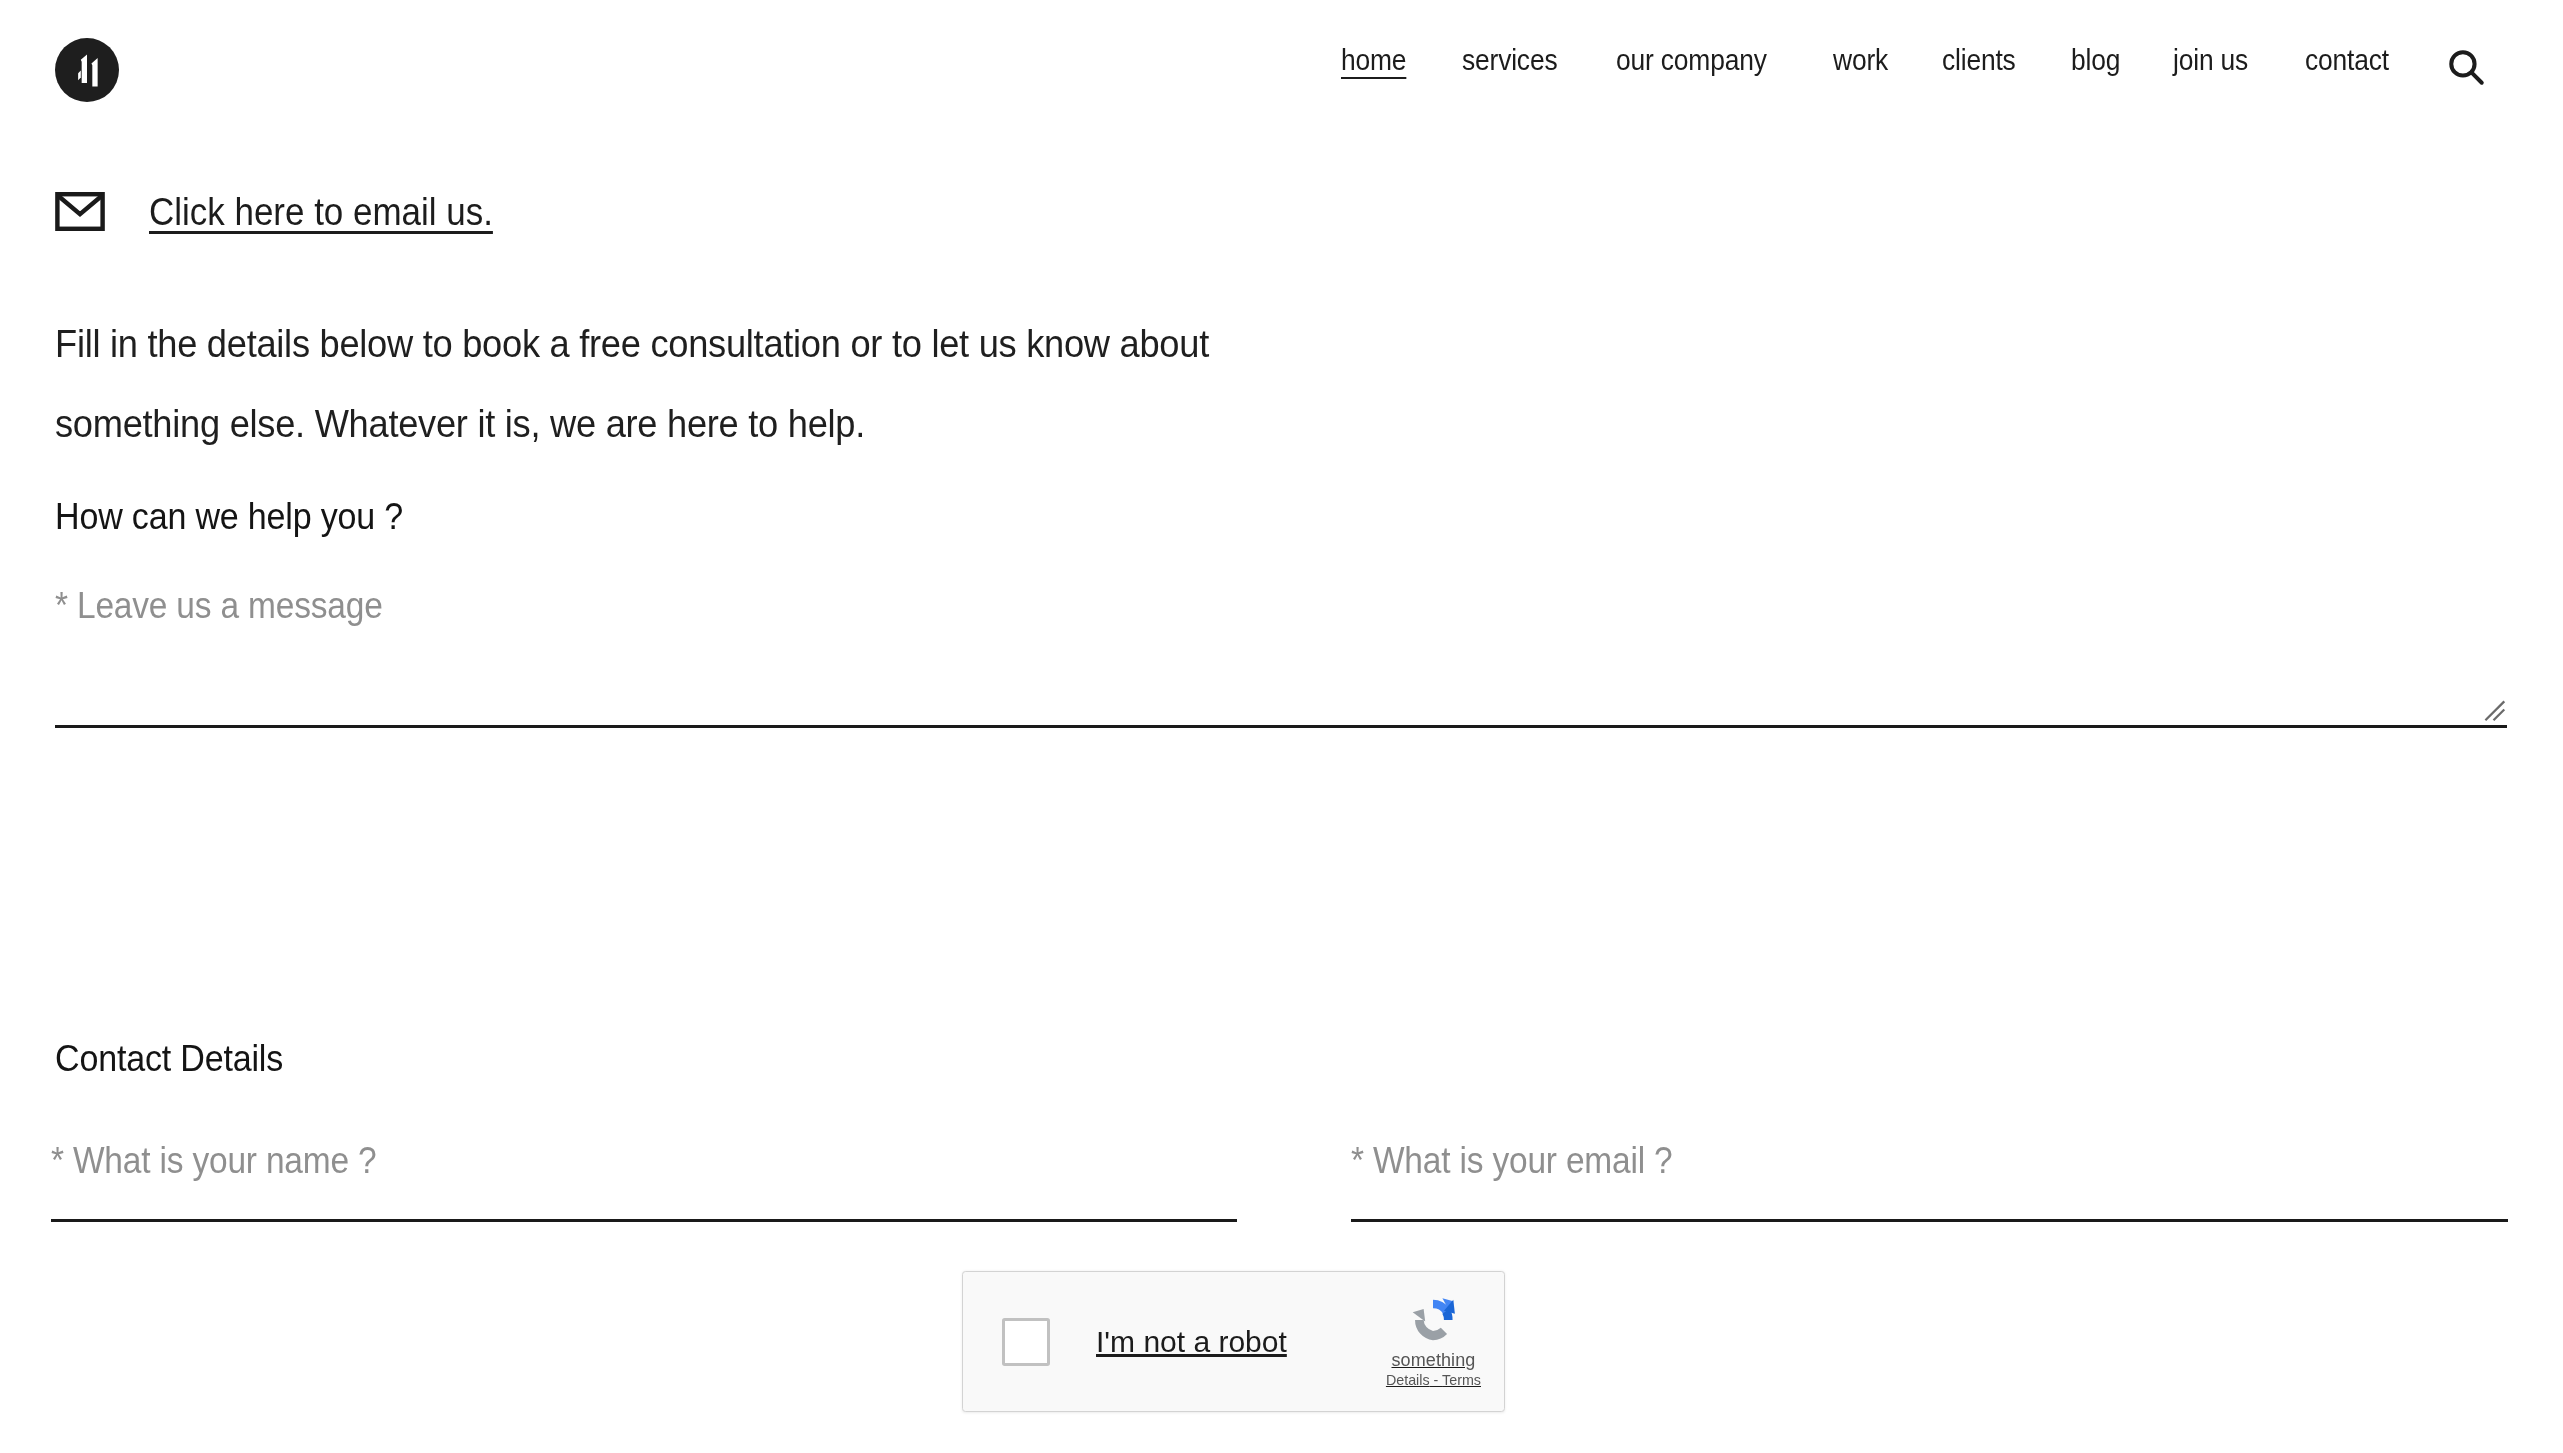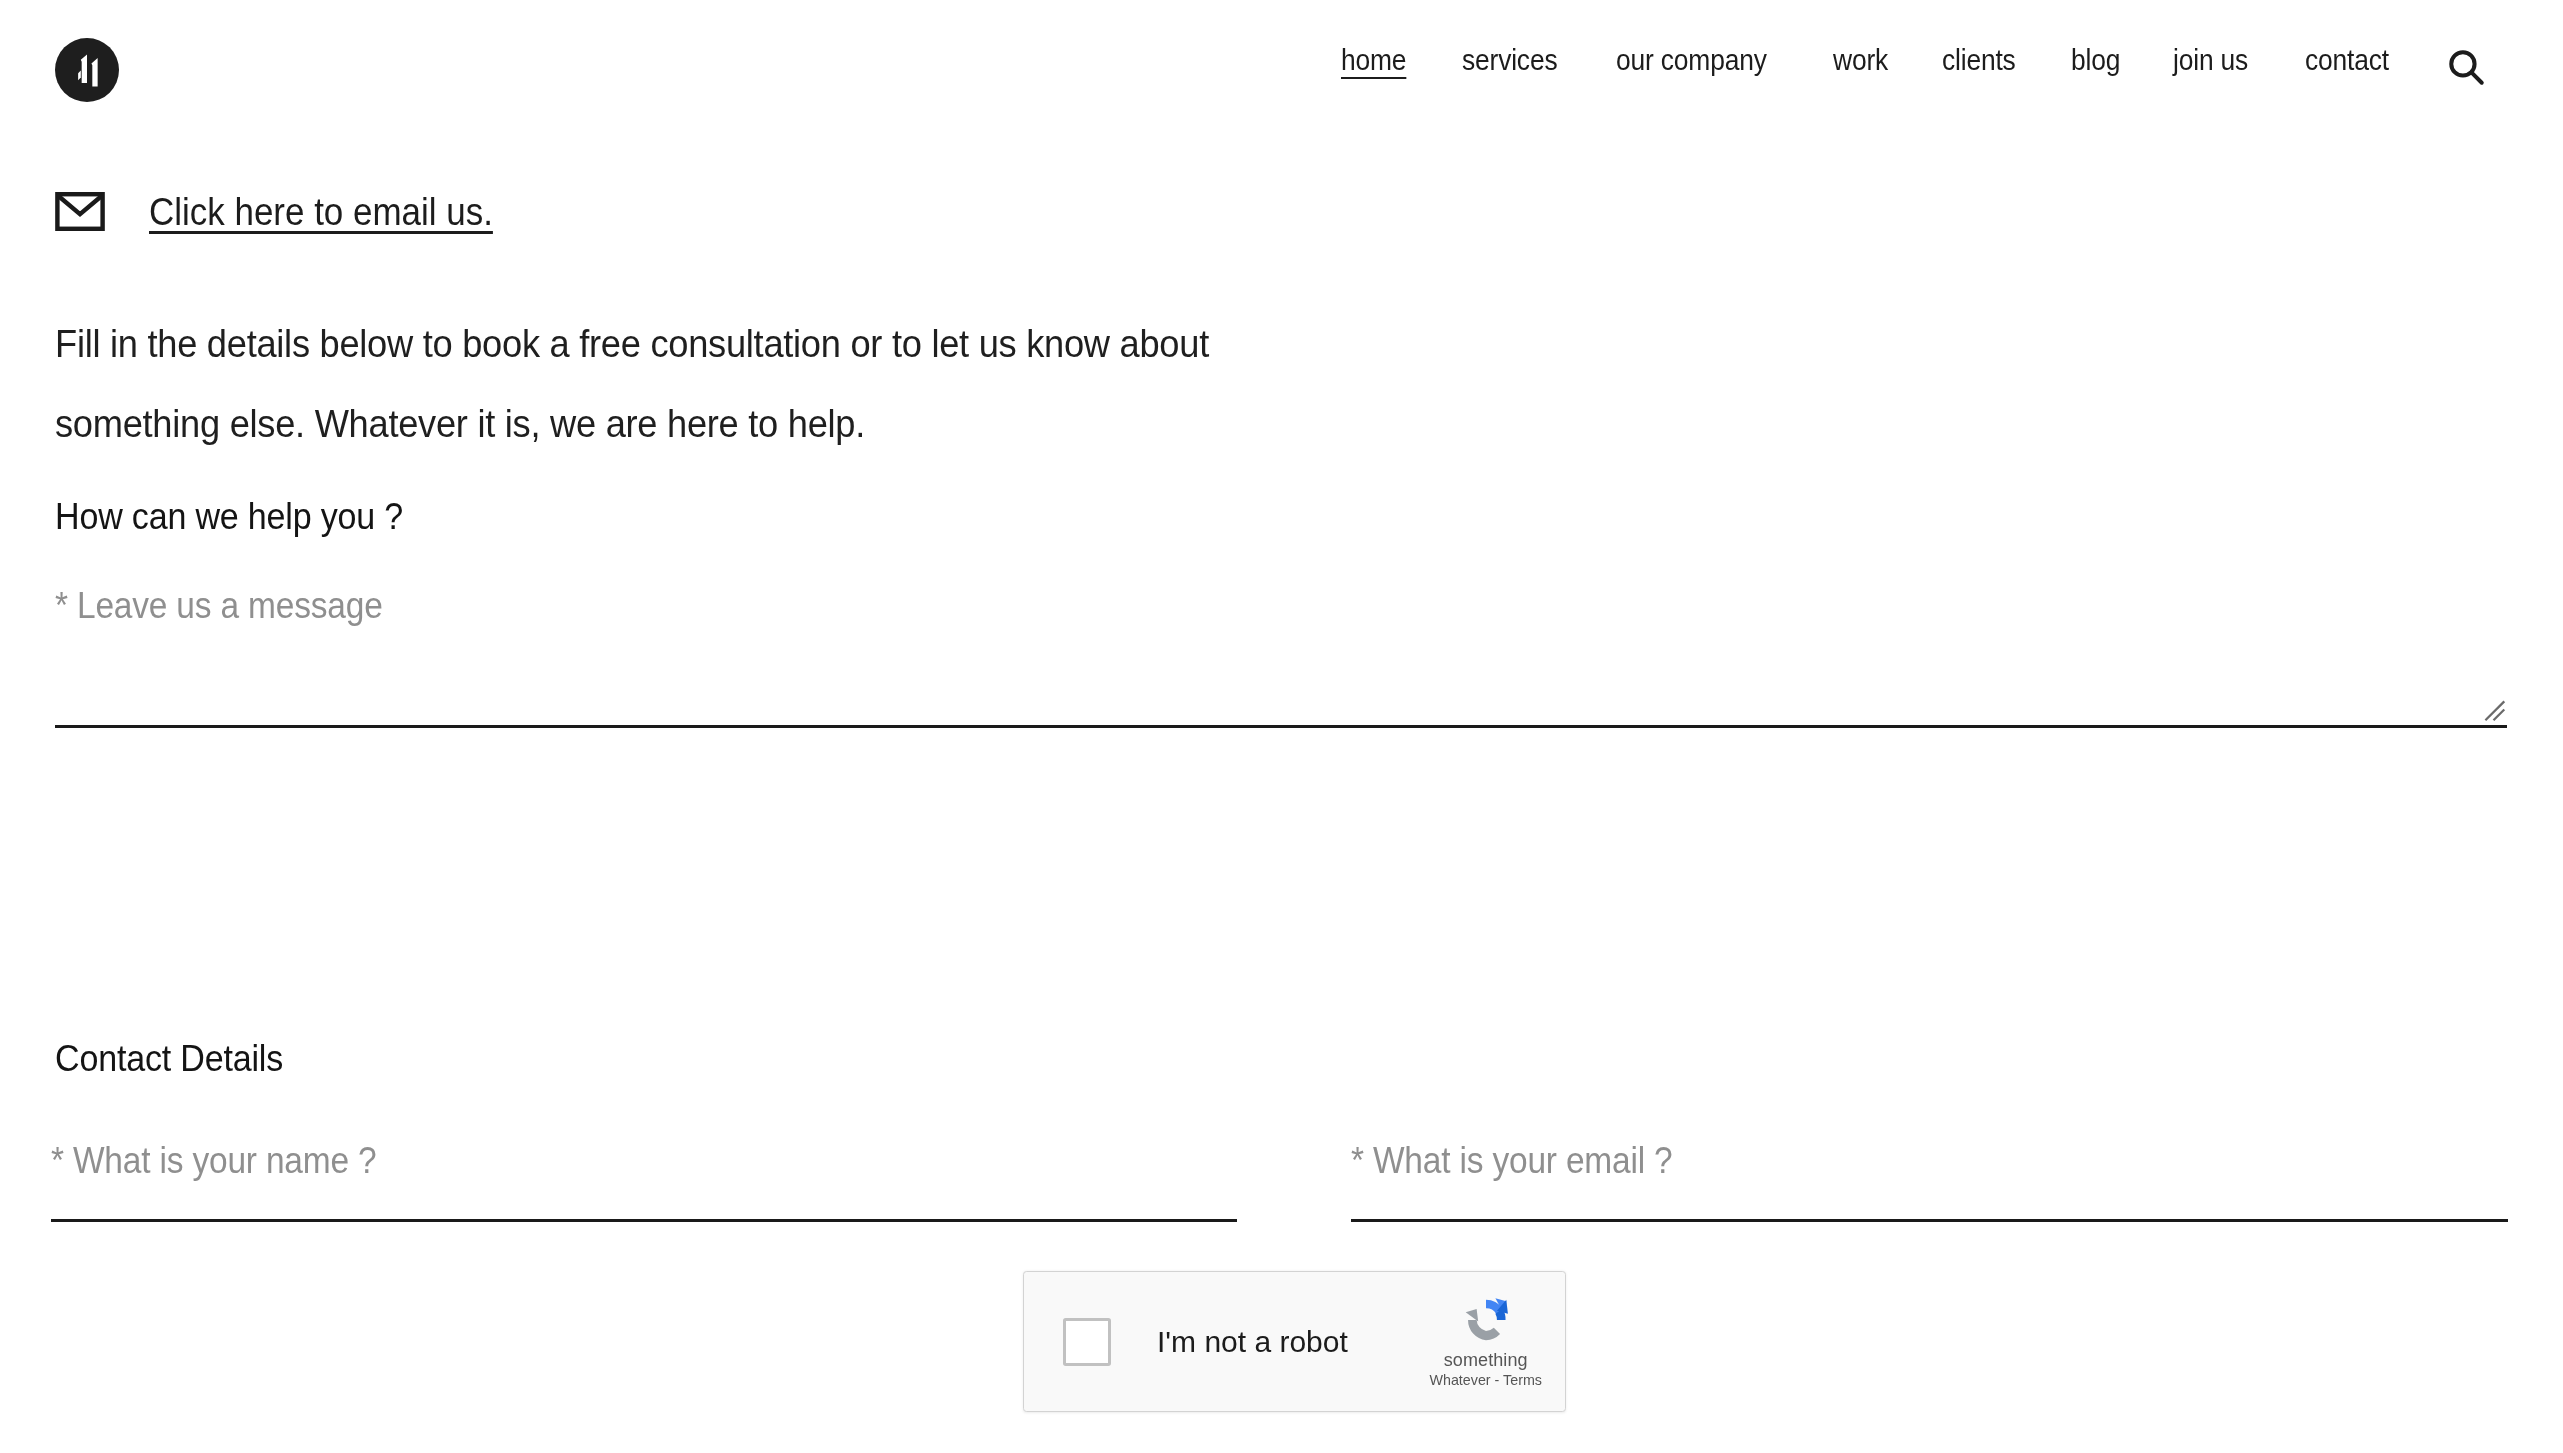--- a/index.html
+++ b/index.html
@@ -191,30 +191,31 @@
   }
   .field-placeholder.in-input {
     position: absolute;
     left: 0;
     top: 10.7px;
   }
 
   
   #recaptcha-widget {
     position: absolute;
-    left: 1023px;
+    left: 962px;
     top: 1132px;
     width: 543px;
     height: 141px;
     background: #f9f9f9;
     border: 0.9px solid #d3d3d3;
     border-radius: 3.6px;
     box-shadow: 0 0.9px 2.7px rgba(0,0,0,0.08);
     display: flex;
     align-items: center;
+    text-decoration: underline;
   }
   #recaptcha-checkbox {
     margin-left: 39px;
     width: 48px;
     height: 48px;
     background: #ffffff;
     border: 3.6px solid #c1c1c1;
     border-radius: 2.7px;
     cursor: pointer;
     flex: none;
@@ -329,18 +330,18 @@
           <path d="M44 4 L58 8 L54 22 Z" fill="#4285f4"></path>
           <path d="M53 17 A26 26 0 0 1 57 32 L46 32 A15 15 0 0 0 44 24 Z" fill="#1a66d6"></path>
           <path d="M58 6 L60 24 L46 20 Z" fill="#1a66d6"></path>
           <path d="M32 58 A26 26 0 0 1 9 32 L20 32 A15 15 0 0 0 32 46 Z" fill="#9aa0a6"></path>
           <path d="M6 22 L20 18 L22 34 Z" fill="#9aa0a6"></path>
           <path d="M32 58 A26 26 0 0 0 50 50 L42 42 A15 15 0 0 1 32 46 Z" fill="#9aa0a6"></path>
           <circle cx="32" cy="32" r="9" fill="#f9f9f9"></circle>
         </svg>
       </span>
       <span id="recaptcha-brand-name">something</span>
-      <span id="recaptcha-legal"><span>Whatever</span><span> - </span><span>Terms</span></span>
+      <span id="recaptcha-legal"><span>Details</span><span> - </span><span>Terms</span></span>
     </div>
   </div>
 
 </main>
 
 
 </body></html>

